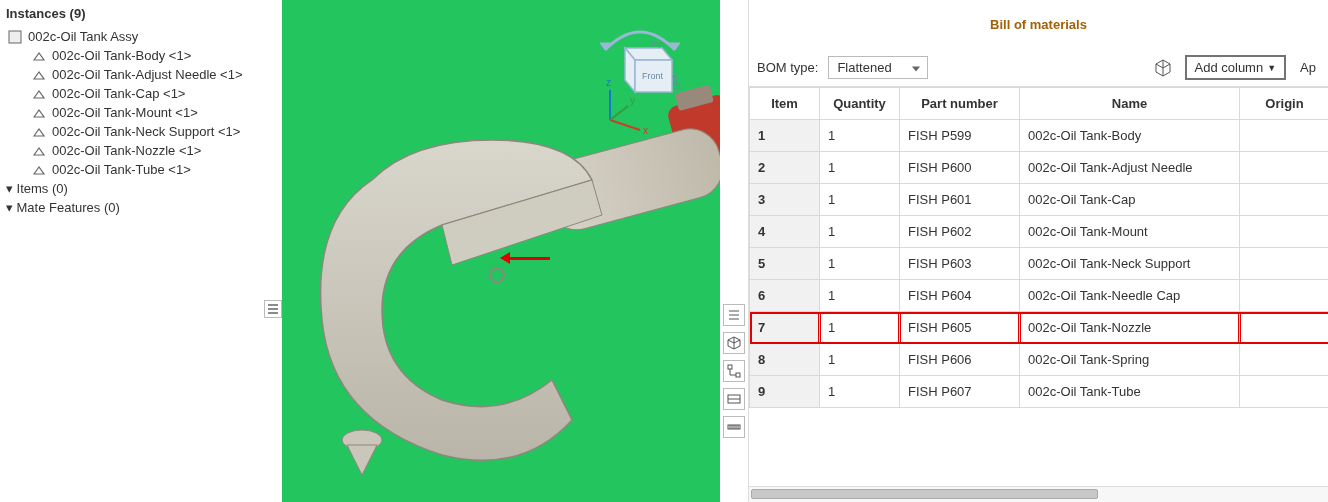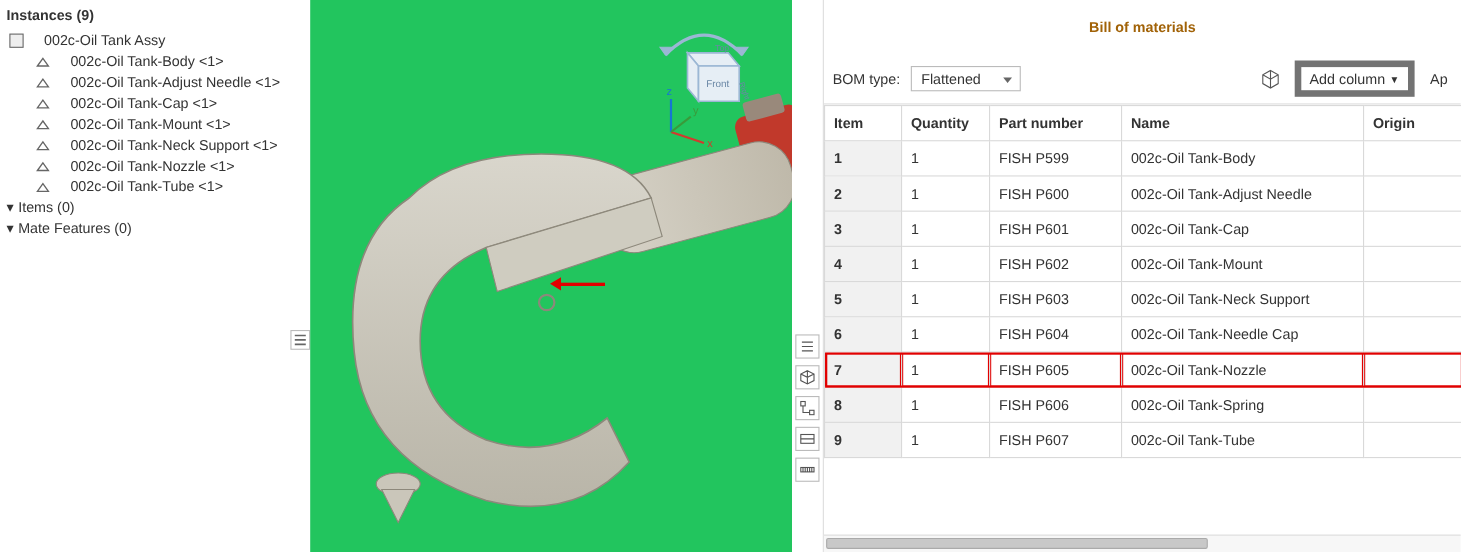--- a/index.html
+++ b/index.html
@@ -18,21 +18,21 @@
     flex: 0 0 282px;
     padding: 6px 4px;
     position: relative;
     border-right: 0;
   }
   .tree-header { font-weight: bold; margin: 0 2px 6px 2px; }
   .tree { list-style: none; }
   .tree-row {
     display: flex; align-items: center;
     padding: 2px 4px;
-    gap: 18px;
+    gap: 6px;
     cursor: default;
     white-space: nowrap;
   }
   .tree-row.root { font-weight: 500; }
   .tree-row.child { padding-left: 28px; }
   .tree-row.origin { padding-left: 38px; }
   .tree-icon { width: 14px; height: 14px; flex: 0 0 14px; display:inline-flex; align-items:center; justify-content:center; }
   .items-row, .mate-row { display:flex; align-items:center; gap:4px; padding:2px 2px; }
   
   .part-svg { stroke:#666; fill:none; stroke-width:1.2; }
@@ -109,21 +109,21 @@
     width:0; height:0; transform:translateY(-30%);
     border-left:4px solid transparent; border-right:4px solid transparent;
     border-top:5px solid #666;
   }
   .cube-btn {
     width:24px; height:24px;
     display:flex; align-items:center; justify-content:center;
     cursor:pointer;
   }
   .btn {
-    border:6px solid #737373; background:#fff;
+    border:2px solid #737373; background:#fff;
     padding:3px 8px; cursor:pointer;
     display:flex; align-items:center; gap:4px;
   }
   .plain-btn {
     padding:3px 4px; cursor:pointer; overflow:hidden; white-space:nowrap;
   }
   
   .bom-table-wrap { overflow:auto; flex:1; }
   table.bom-table {
     border-collapse:collapse;
@@ -132,21 +132,21 @@
   }
   table.bom-table th, table.bom-table td {
     border:1px solid #d9d9d9;
     padding:8px 8px;
     text-align:left;
     font-size:13px;
     white-space:nowrap;
     overflow:hidden;
   }
   table.bom-table th {
-    background:#ffffff; font-weight:bold;margin-left:24px;
+    background:#ffffff; text-align:center; font-weight:bold;margin-left:24px;
   }
   table.bom-table td.idx { background:#f1f1f1; font-weight:bold; }
   tr.highlight td {
     box-shadow: inset 0 0 0 1px #e20000;
   }
   tr.highlight { outline:2px solid #e20000; outline-offset:-2px; }
   
   .hscroll {
     height:16px; border-top:1px solid #ddd; position:relative;
     background:#f7f7f7;

